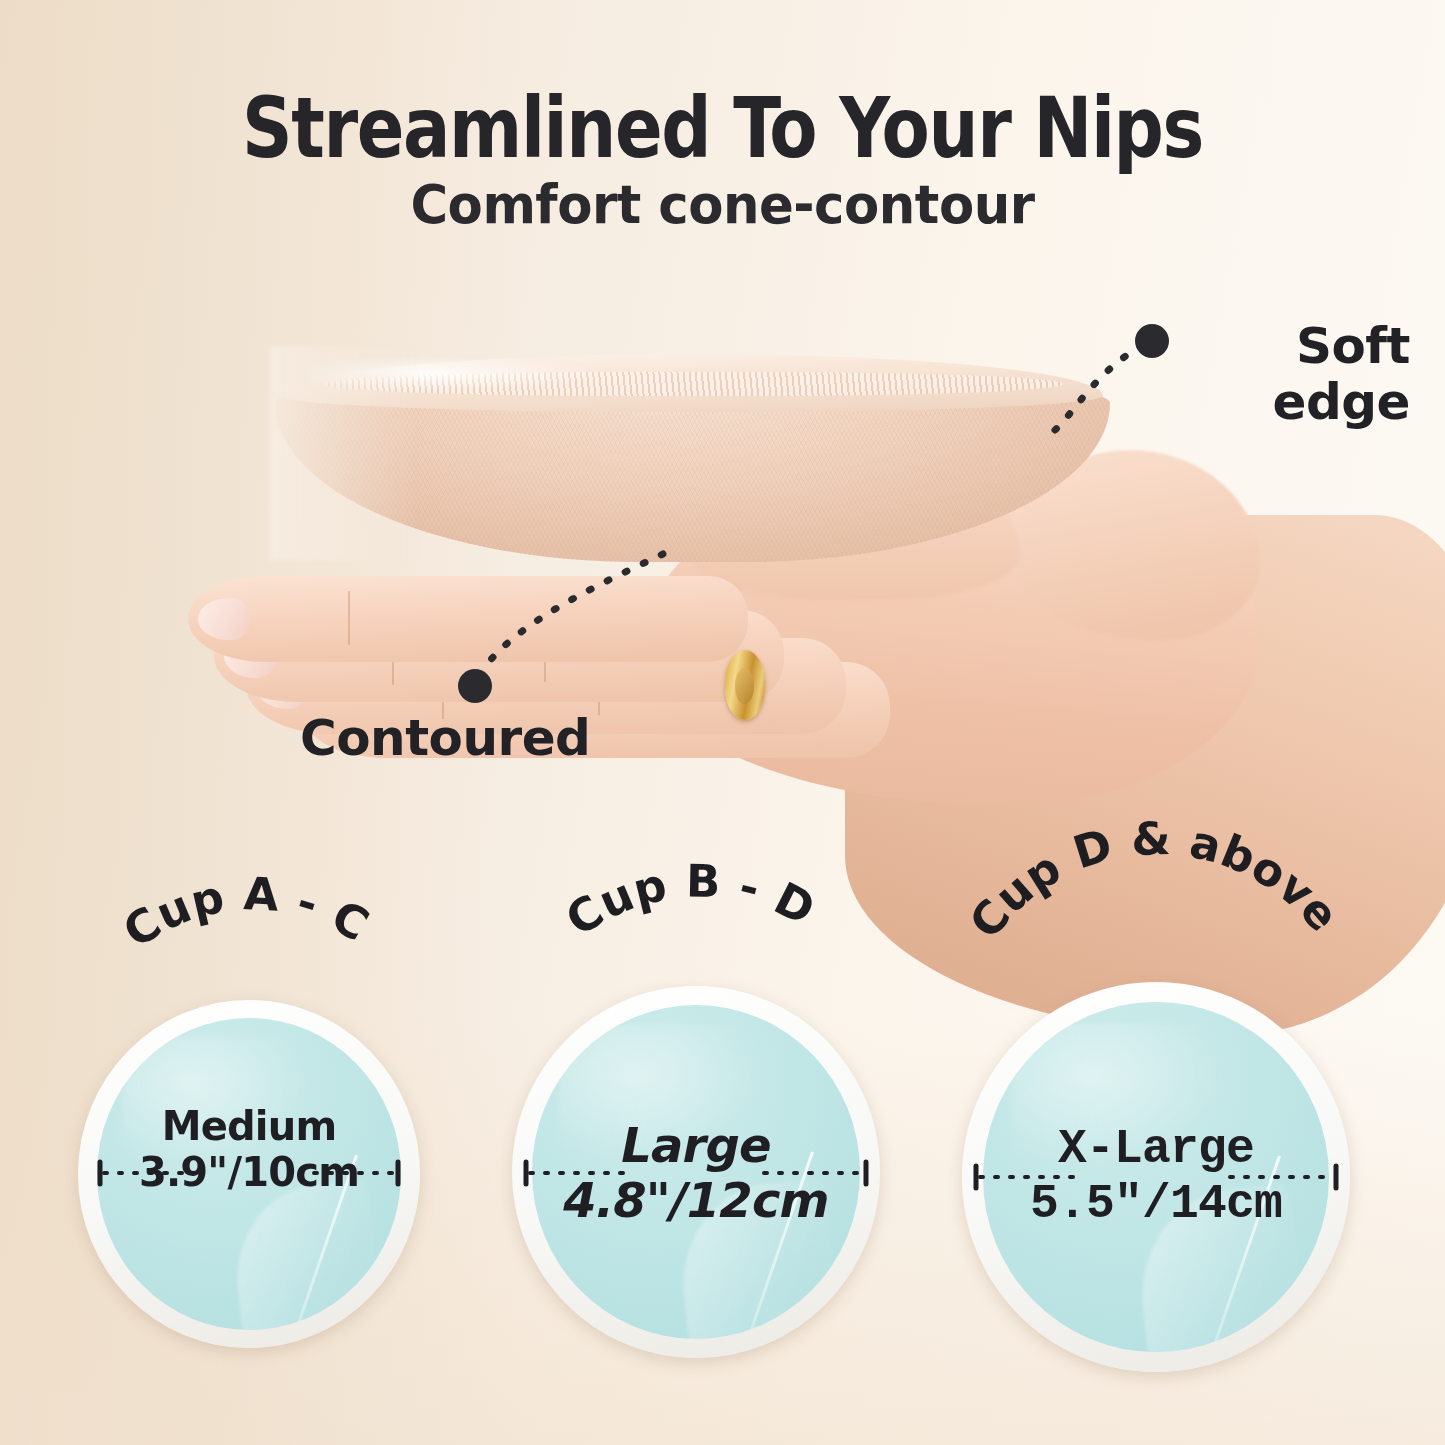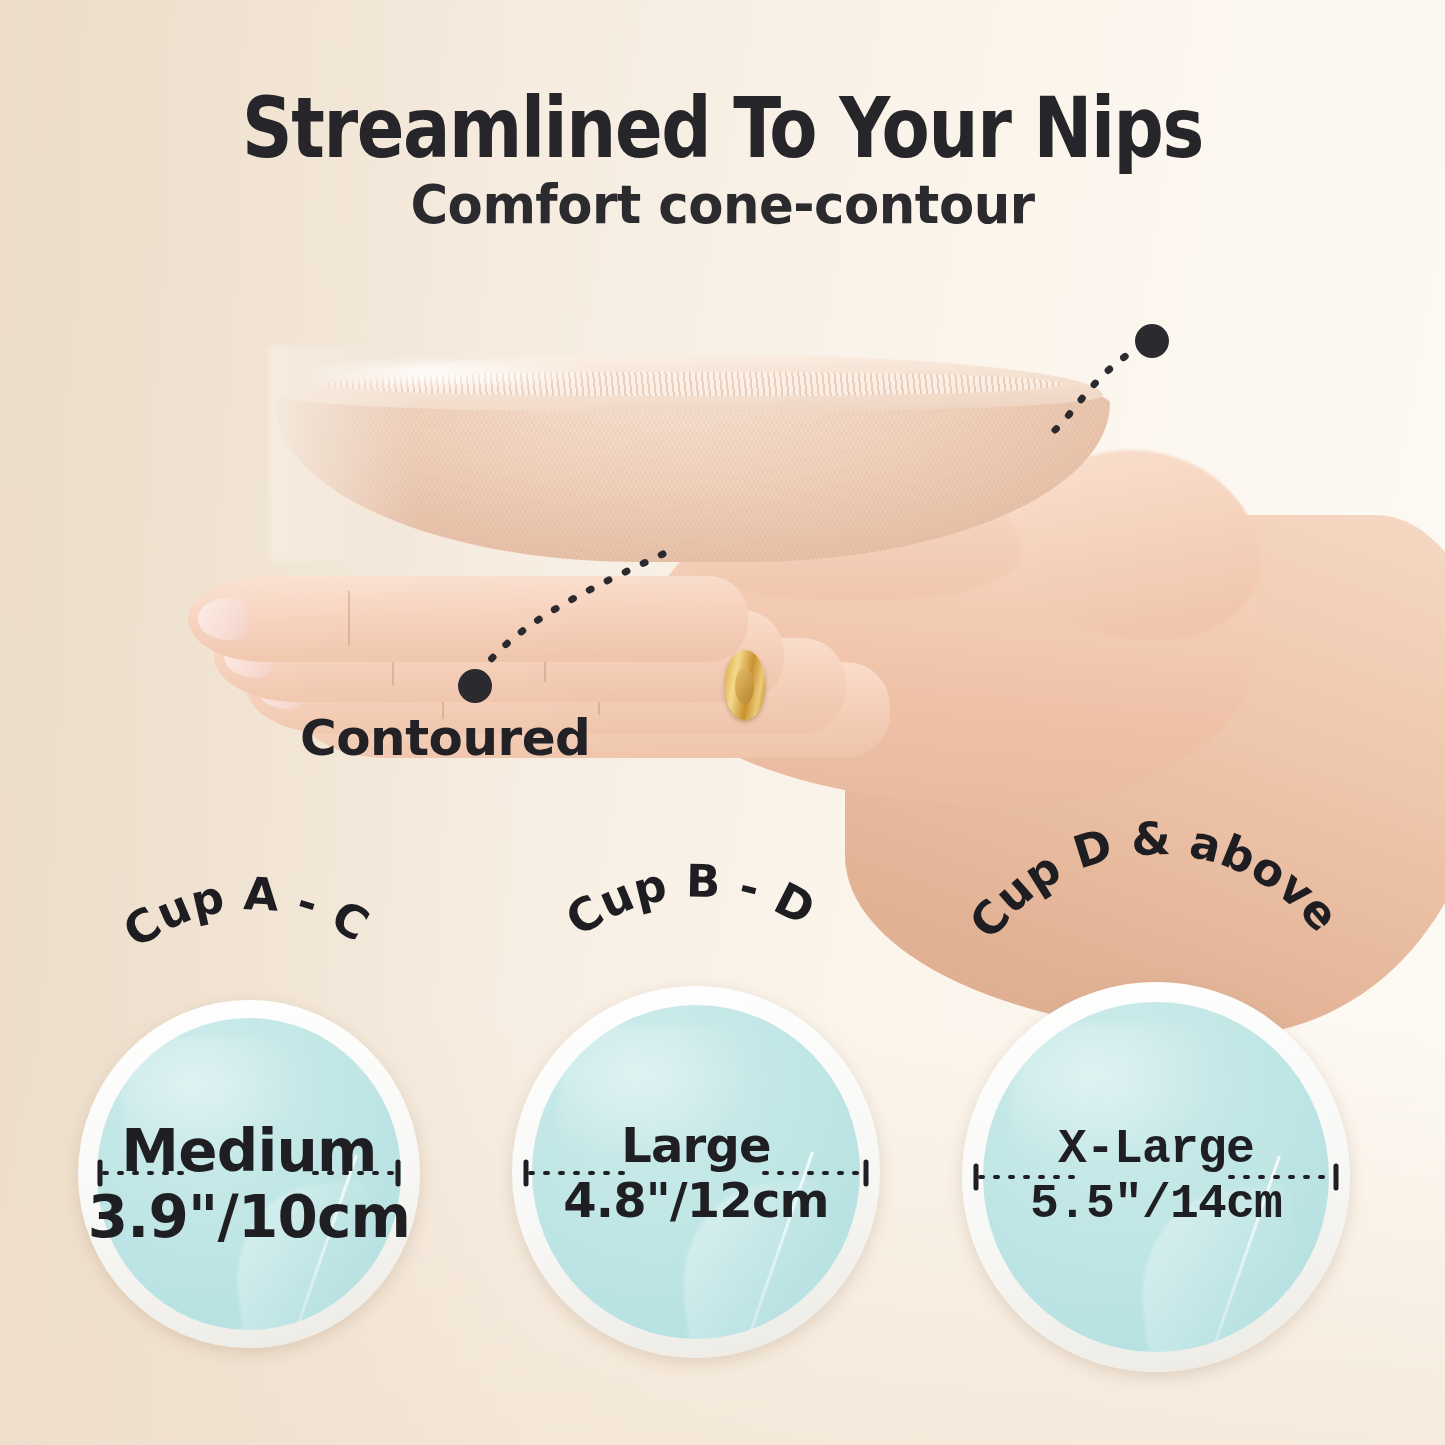--- a/index.html
+++ b/index.html
@@ -408,20 +408,24 @@
 
   <svg class="leader-svg" viewBox="0 0 1445 1445">
 
     <path d="M 1055 430 C 1075 412, 1095 372, 1143 345" fill="none" stroke="#2b2b2f" stroke-width="7" stroke-linecap="round" stroke-dasharray="2 18"></path>
     <circle cx="1152" cy="341" r="17" fill="#2b2b2f"></circle>
 
     <path d="M 663 554 C 600 584, 520 620, 484 668" fill="none" stroke="#2b2b2f" stroke-width="7" stroke-linecap="round" stroke-dasharray="2 18"></path>
     <circle cx="475" cy="686" r="17" fill="#2b2b2f"></circle>
   </svg>
 
+  <div class="callout-label callout-soft-edge">
+    <span>Soft</span><br>
+    <span>edge</span>
+  </div>
 
   <div class="callout-label callout-contoured">
     <span>Contoured</span>
   </div>
 
   <div class="sizes">
 
     <div class="size-item" style="left:78px; top:100px; width:342px; height:348px;">
       <div class="pad-disc"></div>
       <div class="pad-disc-face" style="left:19px; top:18px; right:19px; bottom:18px;">
@@ -439,21 +443,21 @@
 
       <div class="dim-rule" style="top:158px;">
         <svg width="342" height="30">
           <line x1="22" y1="4" x2="22" y2="26" stroke="#1f1f23" stroke-width="5" stroke-linecap="round"></line>
           <line x1="26" y1="15" x2="110" y2="15" stroke="#1f1f23" stroke-width="4" stroke-linecap="round" stroke-dasharray="3 12"></line>
           <line x1="236" y1="15" x2="316" y2="15" stroke="#1f1f23" stroke-width="4" stroke-linecap="round" stroke-dasharray="3 12"></line>
           <line x1="320" y1="4" x2="320" y2="26" stroke="#1f1f23" stroke-width="5" stroke-linecap="round"></line>
         </svg>
       </div>
 
-      <div class="size-textblock" style="top:118px; font-size:58px;text-align:center;">
+      <div class="size-textblock" style="top:104px; font-size:40px;text-align:center;">
         <span class="size-name">Medium</span>
         <span class="size-dim">3.9"/10cm</span>
       </div>
     </div>
 
     <div class="size-item" style="left:512px; top:86px; width:368px; height:372px;">
       <div class="pad-disc"></div>
       <div class="pad-disc-face" style="left:20px; top:19px; right:20px; bottom:19px;">
         <div class="sheen"></div>
         <div class="fold"></div>
@@ -469,21 +473,21 @@
 
       <div class="dim-rule" style="top:172px;">
         <svg width="368" height="30">
           <line x1="14" y1="4" x2="14" y2="26" stroke="#1f1f23" stroke-width="5" stroke-linecap="round"></line>
           <line x1="18" y1="15" x2="118" y2="15" stroke="#1f1f23" stroke-width="4" stroke-linecap="round" stroke-dasharray="3 12"></line>
           <line x1="252" y1="15" x2="350" y2="15" stroke="#1f1f23" stroke-width="4" stroke-linecap="round" stroke-dasharray="3 12"></line>
           <line x1="354" y1="4" x2="354" y2="26" stroke="#1f1f23" stroke-width="5" stroke-linecap="round"></line>
         </svg>
       </div>
 
-      <div class="size-textblock" style="top:132px; font-size:48px;">
+      <div class="size-textblock" style="top:132px; font-size:48px;font-style:italic;">
         <span class="size-name">Large</span>
         <span class="size-dim">4.8"/12cm</span>
       </div>
     </div>
 
     <div class="size-item" style="left:962px; top:82px; width:388px; height:390px;">
       <div class="pad-disc"></div>
       <div class="pad-disc-face" style="left:21px; top:20px; right:21px; bottom:20px;">
         <div class="sheen"></div>
         <div class="fold"></div>

